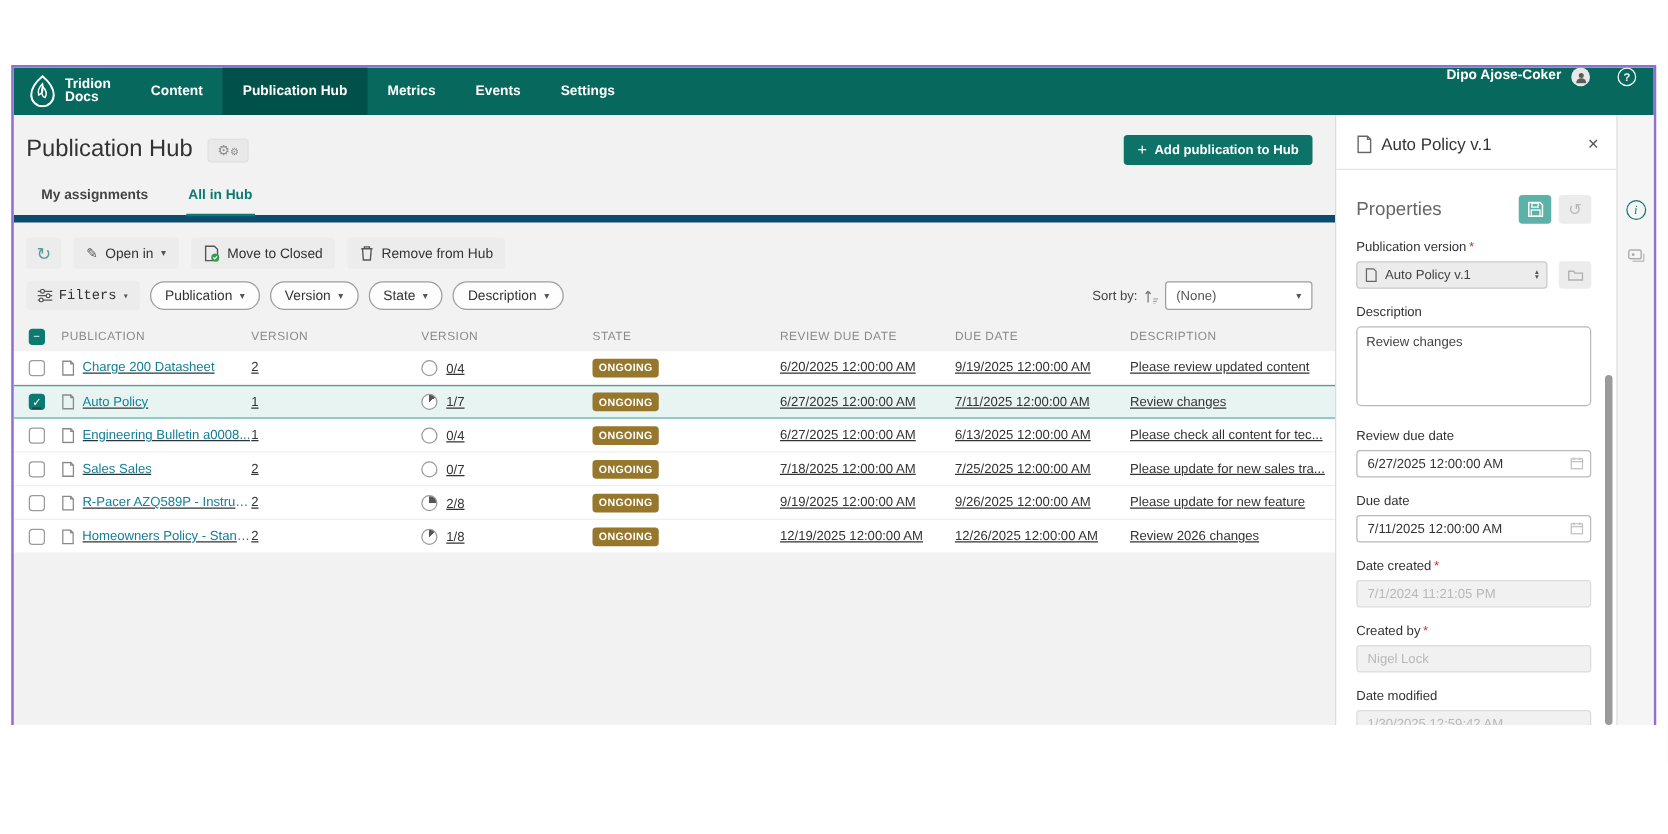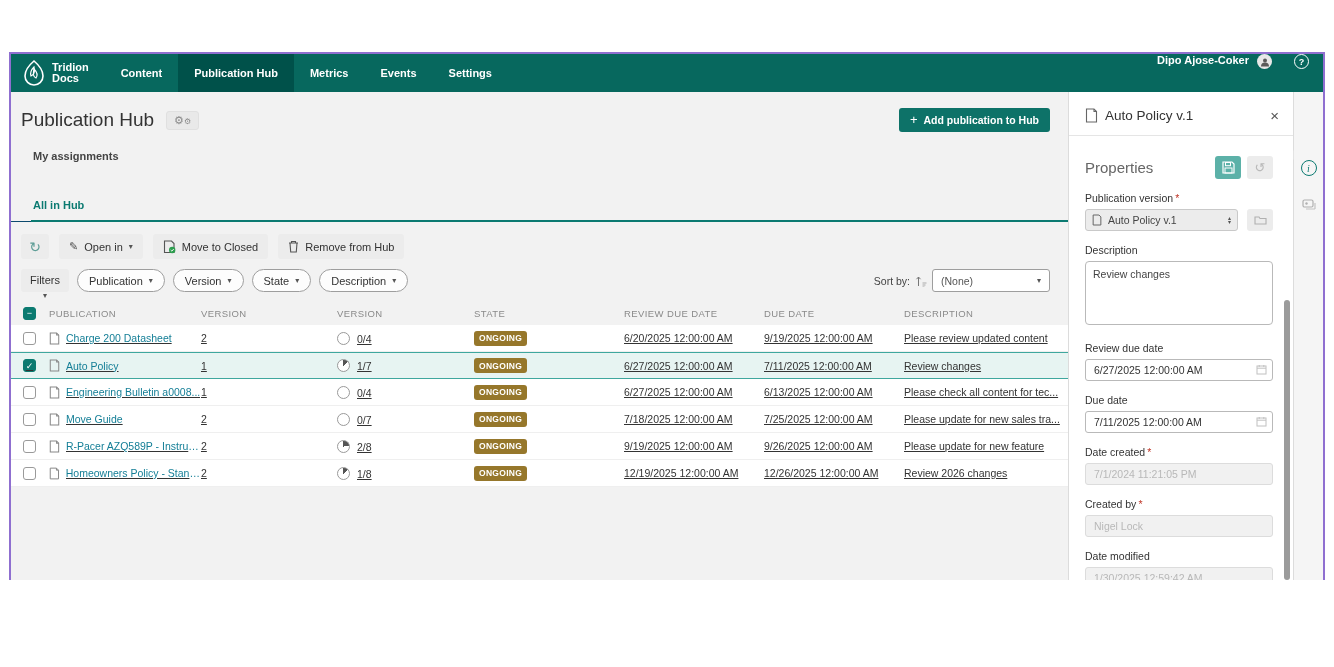--- a/index.html
+++ b/index.html
@@ -31,37 +31,37 @@
   .page-head { display:flex; align-items:center; margin:16px 18px 0 10px; }
   .page-title { font-size:19px; color:#333; }
   .gear-chip { margin-left:12px; background:#e9e9e9; border:1px solid #e0e0e0; border-radius:3px;
                padding:2px 7px; color:#8a8a8a; font-size:11px; cursor:pointer; }
   .add-btn { margin-left:auto; background:#0d7268; color:#fff; border:none; border-radius:3px;
              font-size:10.5px; font-weight:bold; padding:6px 11px; display:flex; align-items:center; gap:6px;
              cursor:pointer; font-family:inherit; }
   .add-btn .plus { font-size:13px; font-weight:normal; line-height:10px; }
 
   
-  .tabs-wrap { display:flex; gap:28px; padding:0 0 0 20px; margin-top:18px; border-bottom:1px solid #0c4a6e;flex-direction:column; }
+  .tabs-wrap { display:flex; gap:28px; padding:0 0 0 20px; margin-top:18px; border-bottom:6px solid #0c4a6e; }
   .tab { font-size:11px; font-weight:bold; color:#444; padding:0 2px 9px; cursor:pointer; }
   .tab.active { color:#0b7a71; border-bottom:2px solid #0b7a71; margin-bottom:-1px; }
 
   
   .toolbar { display:flex; align-items:center; gap:10px; margin:12px 0 0 10px; }
   .tbtn { background:#ececec; border:none; border-radius:3px; height:25px; padding:0 10px;
           font-size:11px; color:#333; display:flex; align-items:center; gap:6px; cursor:pointer; font-family:inherit; }
   .tbtn .caret { font-size:8px; color:#555; }
   .icon-only { width:28px; justify-content:center; padding:0; }
   .refresh-glyph { font-size:14px; color:#5d9d96; }
   .pencil-glyph { font-size:11px; color:#555; }
 
   
   .filterbar { display:flex; align-items:center; gap:8px; margin:10px 18px 0 10px; }
   .filters-btn { background:#ececec; border:none; border-radius:3px; height:23px; padding:0 9px;
-                 font-size:11px; color:#333; display:flex; align-items:center; gap:5px; cursor:pointer; font-family:Liberation Sans, sans-serif;flex-direction:column; }
+                 font-size:11px; color:#333; display:flex; align-items:center; gap:5px; cursor:pointer; font-family:Liberation Mono, monospace; }
   .pill { background:#fdfdfd; border:1px solid #9e9e9e; border-radius:12px; height:23px; padding:0 11px;
           font-size:11px; color:#333; display:flex; align-items:center; gap:6px; cursor:pointer; font-family:inherit; }
   .pill .caret, .filters-btn .caret { font-size:8px; color:#555; }
   .sort-area { margin-left:auto; display:flex; align-items:center; gap:5px; }
   .sort-label { font-size:10.5px; color:#444; }
   .sort-select { width:118px; height:23px; background:#fff; border:1px solid #9e9e9e; border-radius:3px;
                  display:flex; align-items:center; padding:0 8px; font-size:10.5px; color:#555; cursor:pointer; }
   .sort-select .caret { margin-left:auto; font-size:8px; color:#555; }
 
   
@@ -318,21 +318,21 @@
   </div>
               <div class="trow grid-cols">
     <span class="cell cb">
                   <span class="checkbox"></span>
                 </span>
     <span class="cell pub">
       <svg width="11" height="13" viewBox="0 0 13 15">
         <path d="M1.5 1 h7.5 l2.5 2.5 V14 h-10 Z" fill="none" stroke="#888" stroke-width="1.2"></path>
         <path d="M9 1 v2.5 h2.5" fill="none" stroke="#888" stroke-width="1.2"></path>
       </svg>
-      <a class="publink" href="#">Move Guide</a>
+      <a class="publink" href="#">Sales Sales</a>
     </span>
     <span class="cell ver">2</span>
     <span class="cell prog">
       <span class="pie"></span>
       <span class="ptext">0/7</span>
     </span>
     <span class="cell state"><span class="badge">ONGOING</span></span>
     <span class="cell rdue datecell">7/18/2025 12:00:00 AM</span>
     <span class="cell due datecell">7/25/2025 12:00:00 AM</span>
     <span class="cell desc">Please update for new sales tra...</span>

